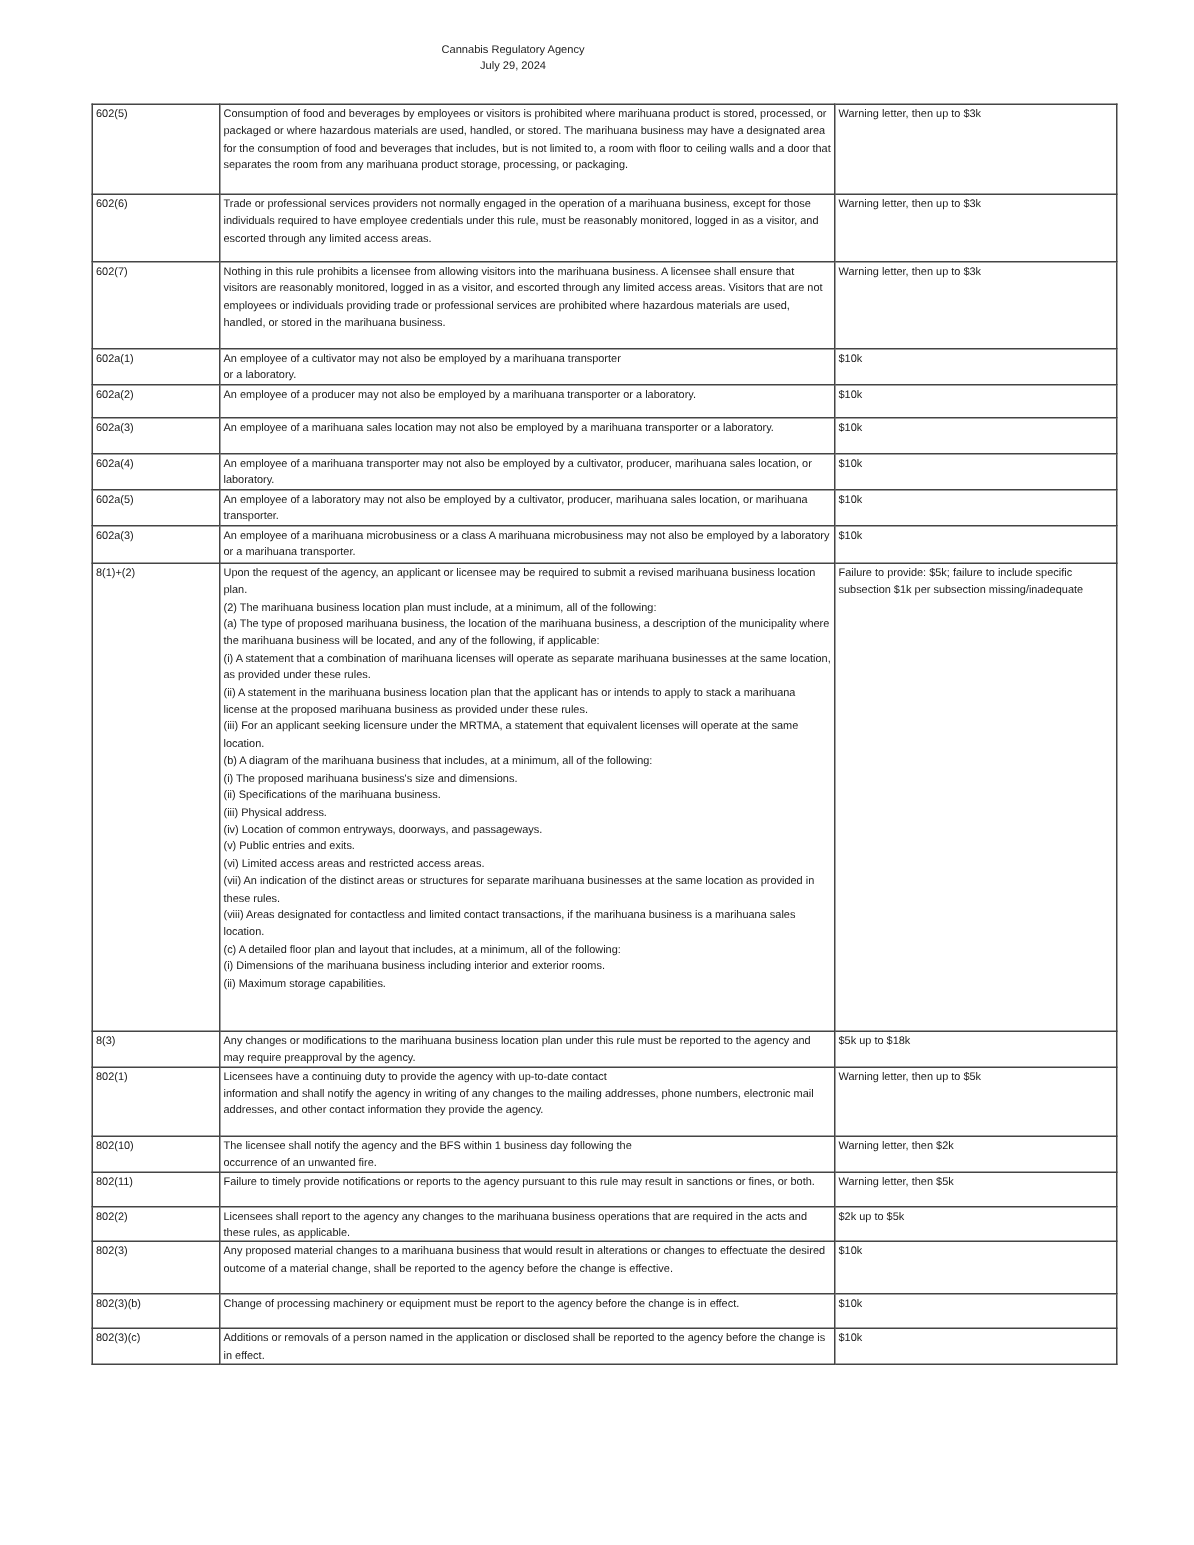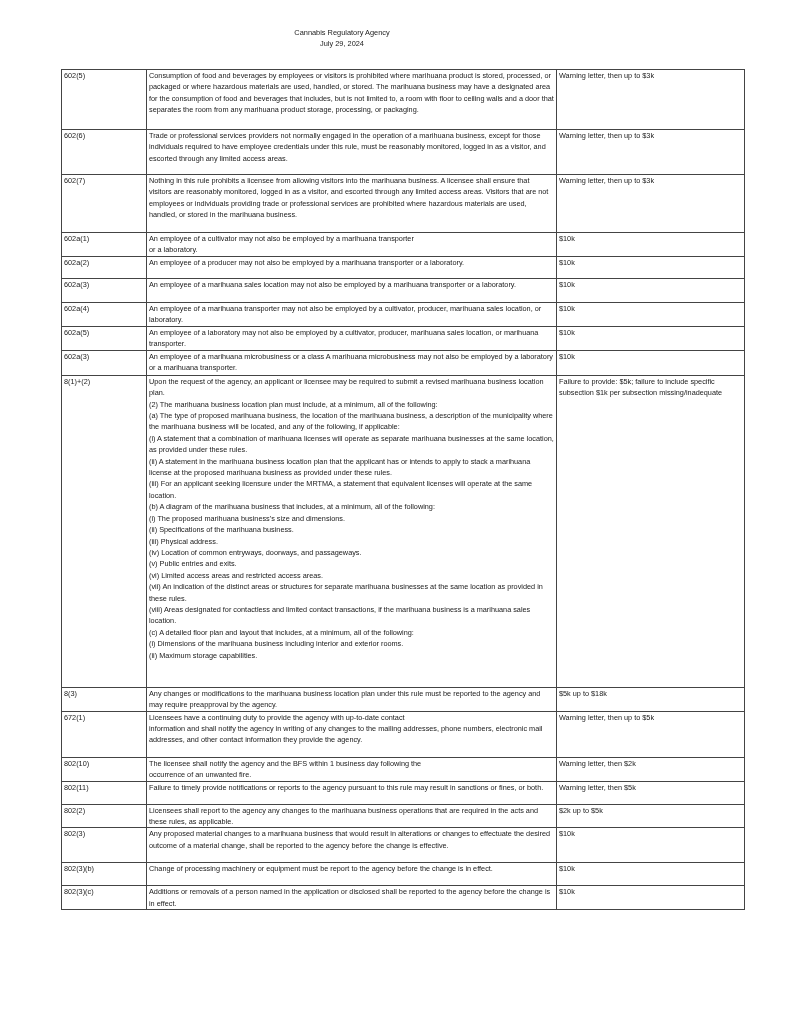--- a/index.html
+++ b/index.html
@@ -89,21 +89,21 @@
 (i) Dimensions of the marihuana business including interior and exterior rooms.
 (ii) Maximum storage capabilities.</td>
       <td class="pen">Failure to provide: $5k; failure to include specific subsection $1k per subsection missing/inadequate</td>
     </tr>
     <tr style="height:23px">
       <td class="code">8(3)</td>
       <td class="desc">Any changes or modifications to the marihuana business location plan under this rule must be reported to the agency and may require preapproval by the agency.</td>
       <td class="pen">$5k up to $18k</td>
     </tr>
     <tr style="height:46px">
-      <td class="code">672(1)</td>
+      <td class="code">802(1)</td>
       <td class="desc">Licensees have a continuing duty to provide the agency with up-to-date contact
 information and shall notify the agency in writing of any changes to the mailing addresses, phone numbers, electronic mail addresses, and other contact information they provide the agency.</td>
       <td class="pen">Warning letter, then up to $5k</td>
     </tr>
     <tr style="height:24px">
       <td class="code">802(10)</td>
       <td class="desc">The licensee shall notify the agency and the BFS within 1 business day following the
 occurrence of an unwanted fire.</td>
       <td class="pen">Warning letter, then $2k</td>
     </tr>

